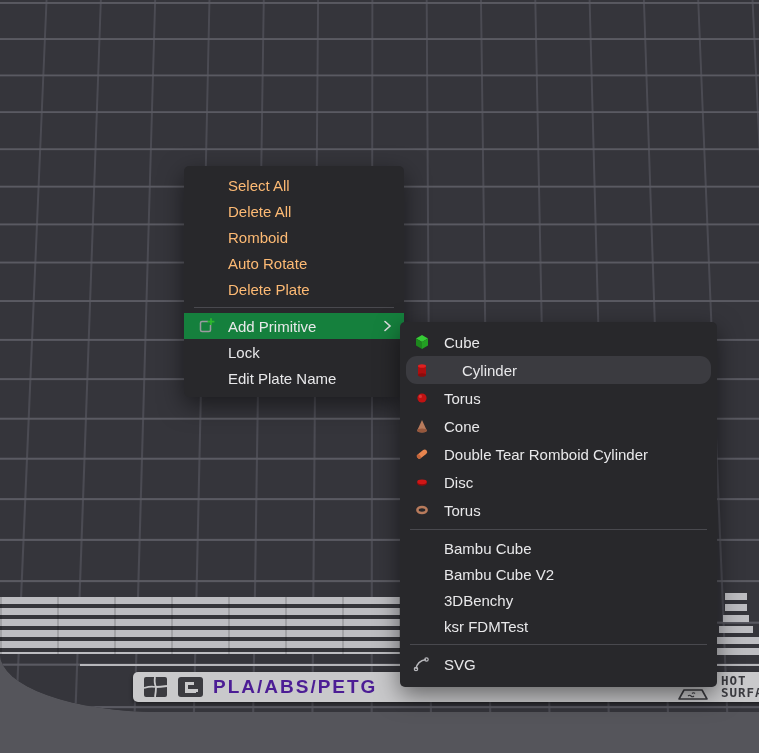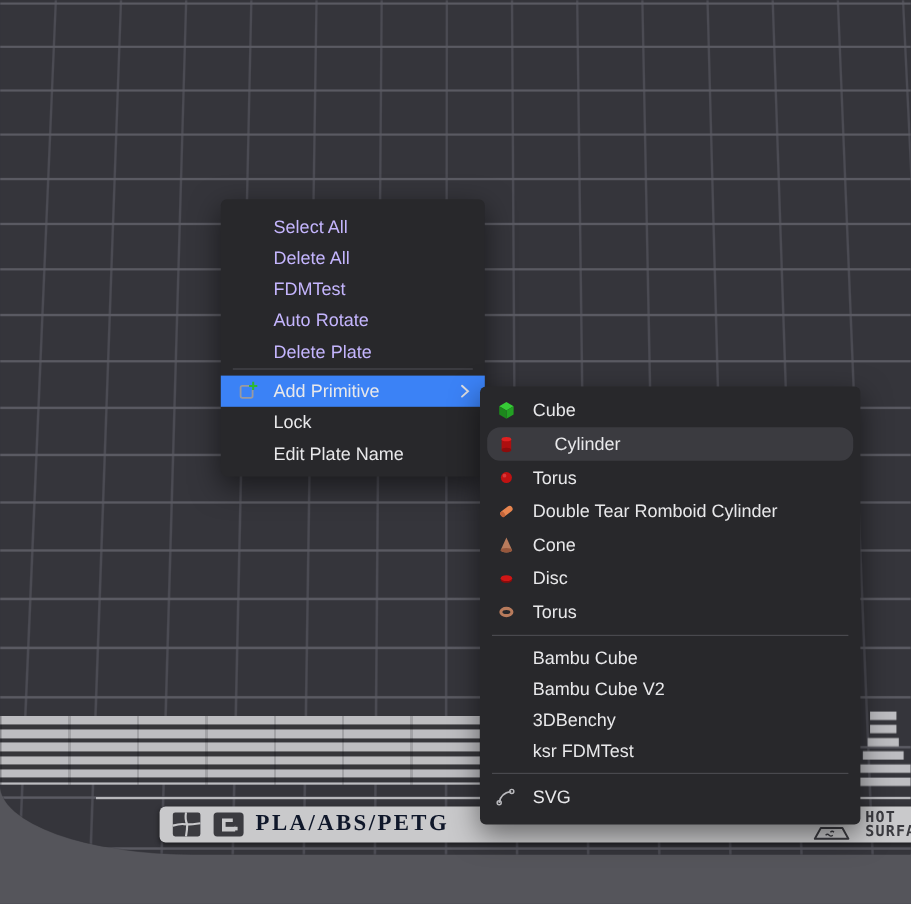--- a/index.html
+++ b/index.html
@@ -46,22 +46,22 @@
   }
   
   .label-bar{
     position:absolute;left:133px;top:672px;width:700px;height:30px;
     background:#c9c9cb;border-radius:5px;z-index:2;
     box-shadow:0 2px 4px rgba(0,0,0,0.45);
     display:flex;align-items:center;gap:9px;padding-left:10px;box-sizing:border-box;
   }
   .label-bar .logo{flex:0 0 auto;display:block;}
   .material-text{
-    font-family:Liberation Serif, serif;font-weight:bold;
-    font-size:19px;letter-spacing:2px;color:#0f172a;white-space:nowrap;
+    font-family:Liberation Sans, sans-serif;font-weight:bold;
+    font-size:19px;letter-spacing:2px;color:#4c1d95;white-space:nowrap;
   }
   .warn-group{position:absolute;left:538px;top:0;height:30px;width:200px;}
   .warn-icon{position:absolute;left:0;top:13px;}
   .warn-text{
     position:absolute;left:50px;top:3px;
     font-family:"DejaVu Sans Mono",monospace;font-weight:bold;
     font-size:12.5px;line-height:12px;letter-spacing:1px;color:#3b3b40;white-space:nowrap;
   }
   
   .menu-panel{
@@ -69,28 +69,28 @@
     box-shadow:0 8px 24px rgba(0,0,0,0.5);
     color:#e8e8ea;font-size:15px;z-index:5;padding:6px 0;
   }
   .context-menu{left:184px;top:166px;width:220px;}
   .submenu{left:400px;top:322px;width:317px;padding-bottom:9px;}
   .mi{
     position:relative;height:26px;display:flex;align-items:center;
     padding-left:44px;box-sizing:border-box;cursor:default;white-space:nowrap;
   }
   .submenu .mi.prim{height:28px;}
-  .mi.disabled{color:#c4b5fd;align-items:flex-end;}
+  .mi.disabled{color:#fdba74;}
   .mi .ico{position:absolute;left:12px;top:50%;transform:translateY(-50%);
     width:20px;height:20px;display:flex;align-items:center;justify-content:center;}
   .mi .chev{position:absolute;right:12px;top:50%;transform:translateY(-50%);display:flex;}
   .mi.hl{background:#3b3b40;margin:0 0;}
   .submenu .mi.hl{margin:0 6px;padding-left:56px;border-radius:11px;align-items:center;}
   .submenu .mi.hl .ico{left:6px;}
-  .mi.subtle{background:#3b82f6;}
+  .mi.subtle{background:#15803d;}
   .sep{height:1px;background:#49494e;margin:5px 10px;}
 </style>
 </head>
 <body>
 
 <div class="viewport">
 
   <div class="plate">
     <div class="grid-plane"></div>
     <div class="stripes-left"></div>
@@ -130,21 +130,21 @@
   </div>
 
   <div class="menu-panel context-menu">
     <div class="mi disabled">
       <span>Select All</span>
     </div>
     <div class="mi disabled">
       <span>Delete All</span>
     </div>
     <div class="mi disabled">
-      <span>FDMTest</span>
+      <span>Romboid</span>
     </div>
     <div class="mi disabled">
       <span>Auto Rotate</span>
     </div>
     <div class="mi disabled">
       <span>Delete Plate</span>
     </div>
     <div class="sep"></div>
     <div class="mi subtle">
       <span class="ico">
@@ -198,42 +198,42 @@
           <circle cx="9" cy="9" r="4.6" fill="#c01212"></circle>
           <circle cx="7.4" cy="7.4" r="1.6" fill="#e04040" opacity="0.8"></circle>
         </svg>
       </span>
       <span>Torus</span>
     </div>
 
     <div class="mi prim">
       <span class="ico">
         <svg width="18" height="18" viewBox="0 0 18 18">
+          <path d="M9 3 L13.8 13.5 A4.8 1.9 0 0 1 4.2 13.5 Z" fill="#b87b5c"></path>
+          <ellipse cx="9" cy="13.5" rx="4.8" ry="1.9" fill="#96573c"></ellipse>
+        </svg>
+      </span>
+      <span>Cone</span>
+    </div>
+
+    <div class="mi prim">
+      <span class="ico">
+        <svg width="18" height="18" viewBox="0 0 18 18">
           <g transform="rotate(-38 9 9)">
             <rect x="3.2" y="6.6" width="11.6" height="5" rx="2.5" fill="#e8854f"></rect>
             <rect x="3.2" y="6.6" width="3.4" height="5" rx="1.7" fill="#c2643a"></rect>
           </g>
         </svg>
       </span>
       <span>Double Tear Romboid Cylinder</span>
     </div>
 
     <div class="mi prim">
       <span class="ico">
         <svg width="18" height="18" viewBox="0 0 18 18">
-          <path d="M9 3 L13.8 13.5 A4.8 1.9 0 0 1 4.2 13.5 Z" fill="#b87b5c"></path>
-          <ellipse cx="9" cy="13.5" rx="4.8" ry="1.9" fill="#96573c"></ellipse>
-        </svg>
-      </span>
-      <span>Cone</span>
-    </div>
-
-    <div class="mi prim">
-      <span class="ico">
-        <svg width="18" height="18" viewBox="0 0 18 18">
           <ellipse cx="9" cy="10.3" rx="4.8" ry="2.4" fill="#8c0c0c"></ellipse>
           <ellipse cx="9" cy="8.8" rx="4.8" ry="2.4" fill="#cf1616"></ellipse>
         </svg>
       </span>
       <span>Disc</span>
     </div>
 
     <div class="mi prim">
       <span class="ico">
         <svg width="18" height="18" viewBox="0 0 18 18">

